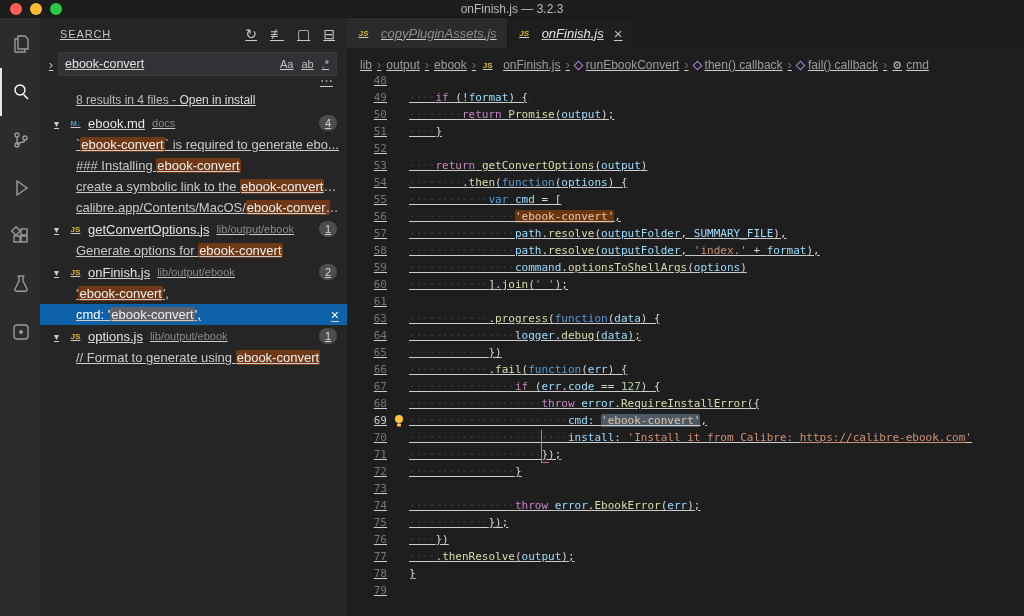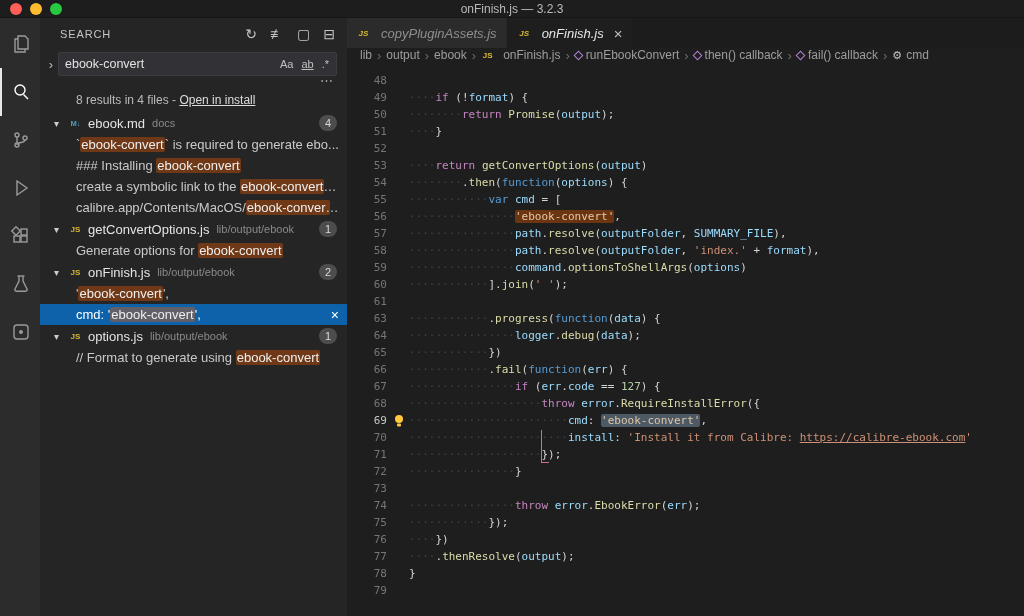--- a/index.html
+++ b/index.html
@@ -1,19 +1,19 @@
 <!DOCTYPE html>
 <html style="--accent_blue: #0e62a9; --match_highlight_orange: rgba(234,92,0,0.38); --git_added_green: #4f7d23; --bracket_guide_pink: #d16d9e; --lightbulb_yellow: #ffc83d; --js_icon_yellow: #d6ba32; --md_icon_blue: #519aba;"><head>
 <meta charset="utf-8">
 <style>
   * { box-sizing: border-box; margin: 0; padding: 0; }
   html,body { width:1024px; height:616px; overflow:hidden; }
   body { background:#1e1e1e; font-family:"Liberation Sans", sans-serif; color:#cccccc; }
 
-  .app { width:1024px; height:616px; display:flex; flex-direction:column; }
+  .app { width:1024px; height:616px; display:flex; flex-direction:column;text-decoration:underline; }
 
   
   .titlebar { height:18px; background:#1d1d1d; position:relative; flex:0 0 18px; border-bottom:1px solid #161616; }
   .lights { position:absolute; left:10px; top:3px; display:flex; gap:8px; }
   .light { width:12px; height:12px; border-radius:50%; display:inline-block; }
   .light.red { background:#ff5f57; }
   .light.yellow { background:#febc2e; }
   .light.green { background:#28c840; }
   .wtitle { position:absolute; left:0; right:0; top:2px; text-align:center; font-size:12px; color:#b9b9b9; }
 
@@ -60,21 +60,21 @@
   .mclose { color:#ffffff; font-size:14px; margin-left:6px; cursor:pointer; flex:0 0 auto; }
 
   
   .editor { flex:1; display:flex; flex-direction:column; background:#1e1e1e; min-width:0; }
   .tabstrip { height:30px; background:#1c1c1c; display:flex; flex:0 0 30px; }
   .tab { display:flex; align-items:center; gap:6px; padding:0 10px; font-size:13px; font-style:italic; color:#8e8e8e; background:#2b2b2b; border-right:1px solid #1a1a1a; cursor:pointer; }
   .tab.active { background:#1e1e1e; color:#e6e6e6; }
   .tab-close { font-style:normal; color:#c0c0c0; font-size:15px; margin-left:4px; cursor:pointer; }
   .fi.sm { width:13px; height:13px; flex-basis:13px; }
 
-  .breadcrumbs { height:24px; display:flex; align-items:flex-start; padding-left:13px; font-size:12px; color:#9d9d9d; gap:3px; flex:0 0 24px; white-space:nowrap; overflow:hidden; }
+  .breadcrumbs { height:24px; display:flex; align-items:flex-end; padding-left:13px; font-size:12px; color:#9d9d9d; gap:3px; flex:0 0 24px; white-space:nowrap; overflow:hidden; }
   .bc-item { display:inline-flex; align-items:center; gap:4px; cursor:pointer; }
   .bc-sep { color:#6d6d6d; padding:0 2px; font-size:13px; }
   .bc-method { width:7px; height:7px; border:1.4px solid #b180d7; transform:rotate(45deg); display:inline-block; }
   .bc-wrench { color:#c0c0c0; font-size:11px; line-height:11px; }
 
   .code { flex:1; position:relative; overflow:hidden; font-family:"DejaVu Sans Mono", monospace; font-size:11px; line-height:17px; }
   .crow { height:17px; display:flex; align-items:center; position:relative; }
   .ln { width:40px; text-align:right; color:#767676; flex:0 0 40px; user-select:none; }
   .crow.active .ln { color:#c6c6c6; }
   .gitbar { width:3px; background:var(--git_added_green); margin-left:4px; flex:0 0 3px; }

